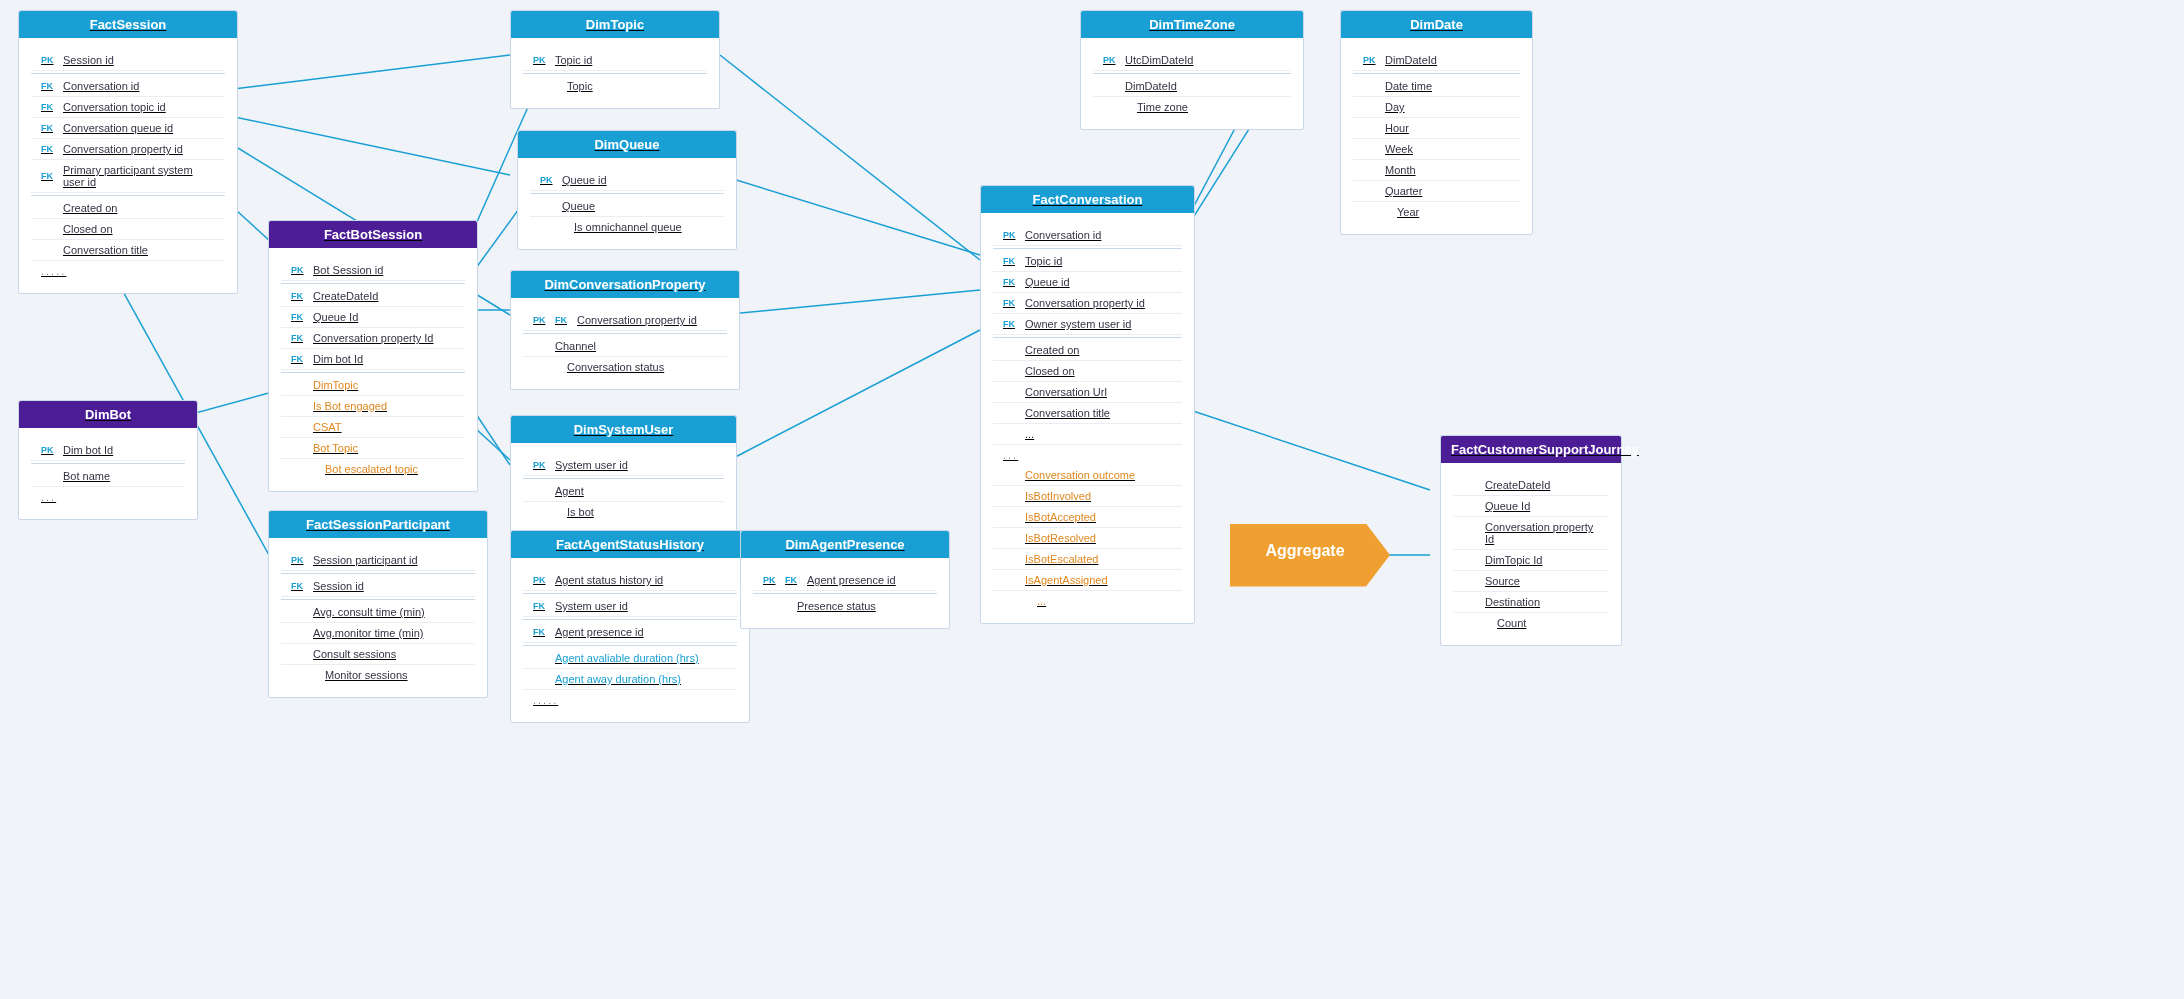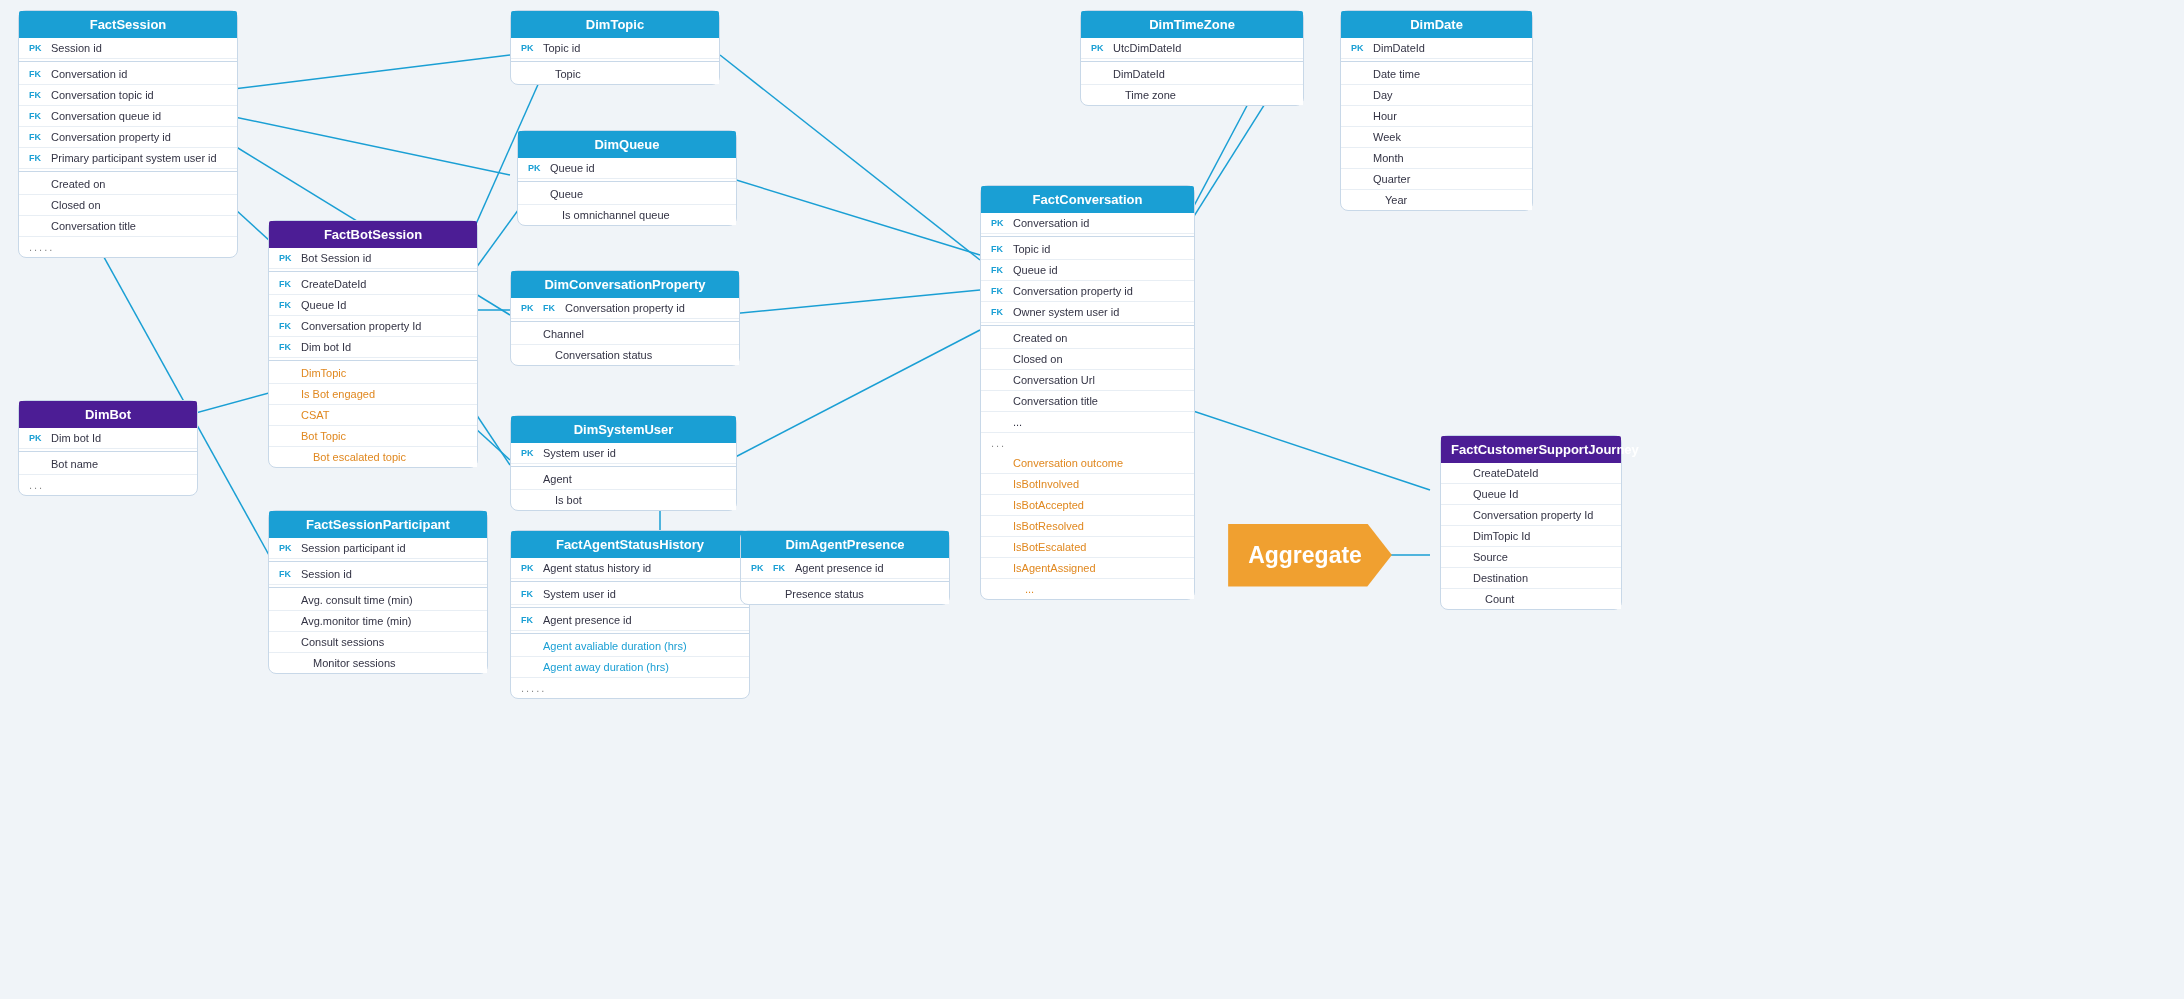--- a/index.html
+++ b/index.html
@@ -14,35 +14,36 @@
     .canvas {
       position: relative;
       width: 2184px;
       height: 999px;
       background: #f0f4f8;
     }
     .entity-box {
       position: absolute;
       background: #fff;
       border: 1px solid #c8d8e8;
-      border-radius: 8px;
+      border-radius: 2px;
       min-width: 180px;
+      text-decoration: underline;
     }
     .entity-header {
       padding: 6px 10px;
       font-weight: bold;
       font-size: 13px;
       color: #fff;
       text-align: center;
       border-radius: 2px 2px 0 0;
     }
     .entity-header.blue { background: #1a9fd4; }
     .entity-header.orange { background: #4c1d95; }
     .entity-fields {
-      padding: 0;
+      padding: 12px;
     }
     .field-row {
       padding: 4px 8px 4px 10px;
       border-bottom: 1px solid #e8eef4;
       color: #334;
       font-size: 11px;
       display: flex;
       align-items: center;
       gap: 4px;
       background: #fff;
@@ -73,22 +74,22 @@
     .aggregate-arrow {
       position: absolute;
       display: flex;
       align-items: center;
       justify-content: center;
     }
     .arrow-shape {
       background: #f0a030;
       color: #fff;
       font-weight: bold;
-      font-size: 23px;
-      padding: 18px 30px 18px 20px;
+      font-size: 16px;
+      padding: 18px 30px 27px 20px;
       clip-path: polygon(0 0, 85% 0, 100% 50%, 85% 100%, 0 100%);
       min-width: 160px;
       text-align: center;
     }
     svg.connections {
       position: absolute;
       top: 0; left: 0;
       width: 2184px;
       height: 999px;
       pointer-events: none;

